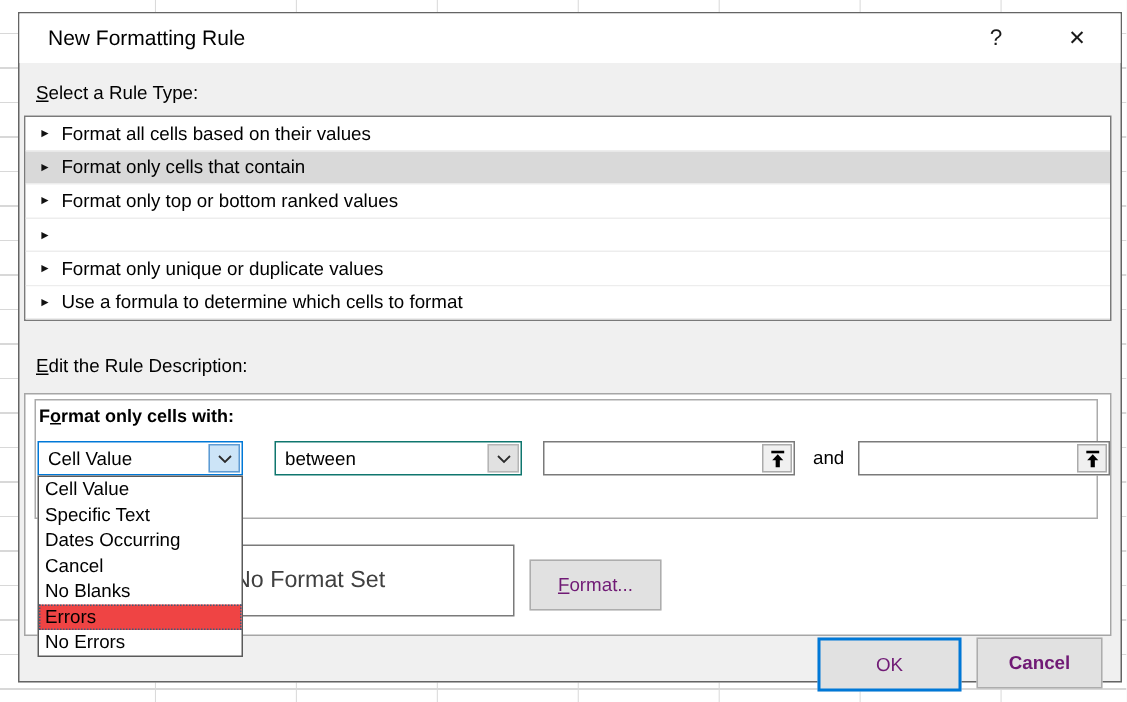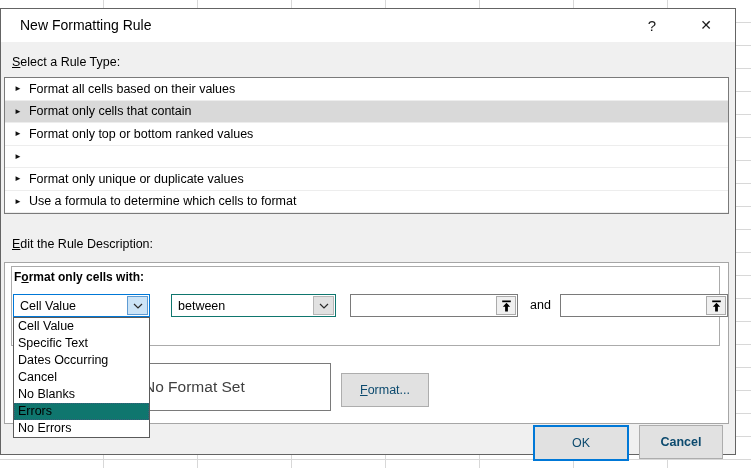--- a/index.html
+++ b/index.html
@@ -3,21 +3,21 @@
 <meta charset="utf-8">
 <style>
   html,body{margin:0;padding:0;}
   body{font-family:"Liberation Sans","DejaVu Sans",sans-serif;}
   .canvas{position:relative;width:751px;height:468px;overflow:hidden;
     background-color:#fff;
     background-image:
       repeating-linear-gradient(to right, transparent 0 93px, #D8D8D8 93px 94px),
       repeating-linear-gradient(to bottom, transparent 0 22px, #D8D8D8 22px 23px);
     background-position:10px 0,0 0;}
-  .dialog{position:absolute;left:0;top:8px;width:736px;height:447px;box-sizing:border-box;
+  .dialog{position:absolute;left:12px;top:8px;width:736px;height:447px;box-sizing:border-box;
     background:#F0F0F0;border:1px solid #646464;}
   .titlebar{position:absolute;left:0;top:0;width:100%;height:33px;background:#FFFFFF;}
   .title{position:absolute;left:19px;top:0;line-height:33px;font-size:14px;color:#000;}
   .cap{position:absolute;top:0;height:33px;line-height:33px;text-align:center;color:#1a1a1a;cursor:default;}
   .cap-help{left:636px;width:30px;font-size:15px;}
   .cap-close{left:688px;width:34px;font-size:14px;}
   .lbl{position:absolute;font-size:12.5px;color:#000000;white-space:nowrap;}
   .u{text-decoration:underline;}
   .listbox{position:absolute;left:3px;top:68px;width:725px;height:137px;box-sizing:border-box;
     background:#fff;border:1px solid #7A7A7A;overflow:hidden;}
@@ -43,27 +43,27 @@
   .field1{left:349px;} .field2{left:559px;}
   .field input{position:absolute;left:0;top:0;width:calc(100% - 24px);height:100%;
     border:none;outline:none;padding:0 0 0 5px;font-size:12.5px;background:transparent;
     font-family:"Liberation Sans",sans-serif;}
   .collapse-btn{position:absolute;right:1px;top:1px;bottom:1px;width:20px;box-sizing:border-box;
     background:#F0F0F0;border:1px solid #ABABAB;display:flex;align-items:center;justify-content:center;cursor:pointer;}
   .and-label{position:absolute;left:529px;top:289px;font-size:12.5px;}
   .dropdown{position:absolute;left:12px;top:308px;width:137px;box-sizing:border-box;
     background:#fff;border:1px solid #5A5A5A;z-index:10;}
   .dd-item{height:17px;line-height:17px;padding-left:4px;font-size:12.5px;white-space:nowrap;cursor:default;}
-  .dd-item.selected{background:#0f766e;outline:1px dotted #3E5D7A;outline-offset:-1px;}
+  .dd-item.selected{background:#ef4444;outline:1px dotted #3E5D7A;outline-offset:-1px;}
   .preview-box{position:absolute;left:142px;top:354px;width:188px;height:48px;box-sizing:border-box;
     background:#fff;border:1px solid #7A7A7A;display:flex;align-items:center;
     font-size:15.5px;color:#404040;}
   button{font-family:"Liberation Sans",sans-serif;cursor:pointer;}
   .btn{position:absolute;box-sizing:border-box;background:#E1E1E1;border:1px solid #ADADAD;
-    font-size:12.5px;color:#0c4a6e;display:flex;align-items:center;justify-content:center;padding:16px;}
+    font-size:12.5px;color:#701a75;display:flex;align-items:center;justify-content:center;padding:16px;}
   .format-btn{left:340px;top:364px;width:88px;height:27px;}
   .ok-btn{left:532px;top:416px;width:96px;height:27px;border:2px solid #0078D7;}
   .cancel-btn{left:638px;top:416px;width:84px;height:27px;font-weight:bold;}
 </style>
 </head>
 <body>
 
 <div class="canvas">
   <div class="dialog">
 

